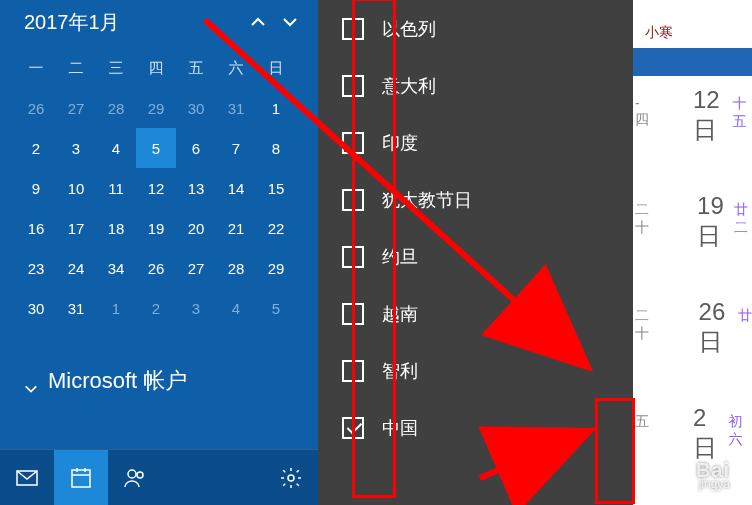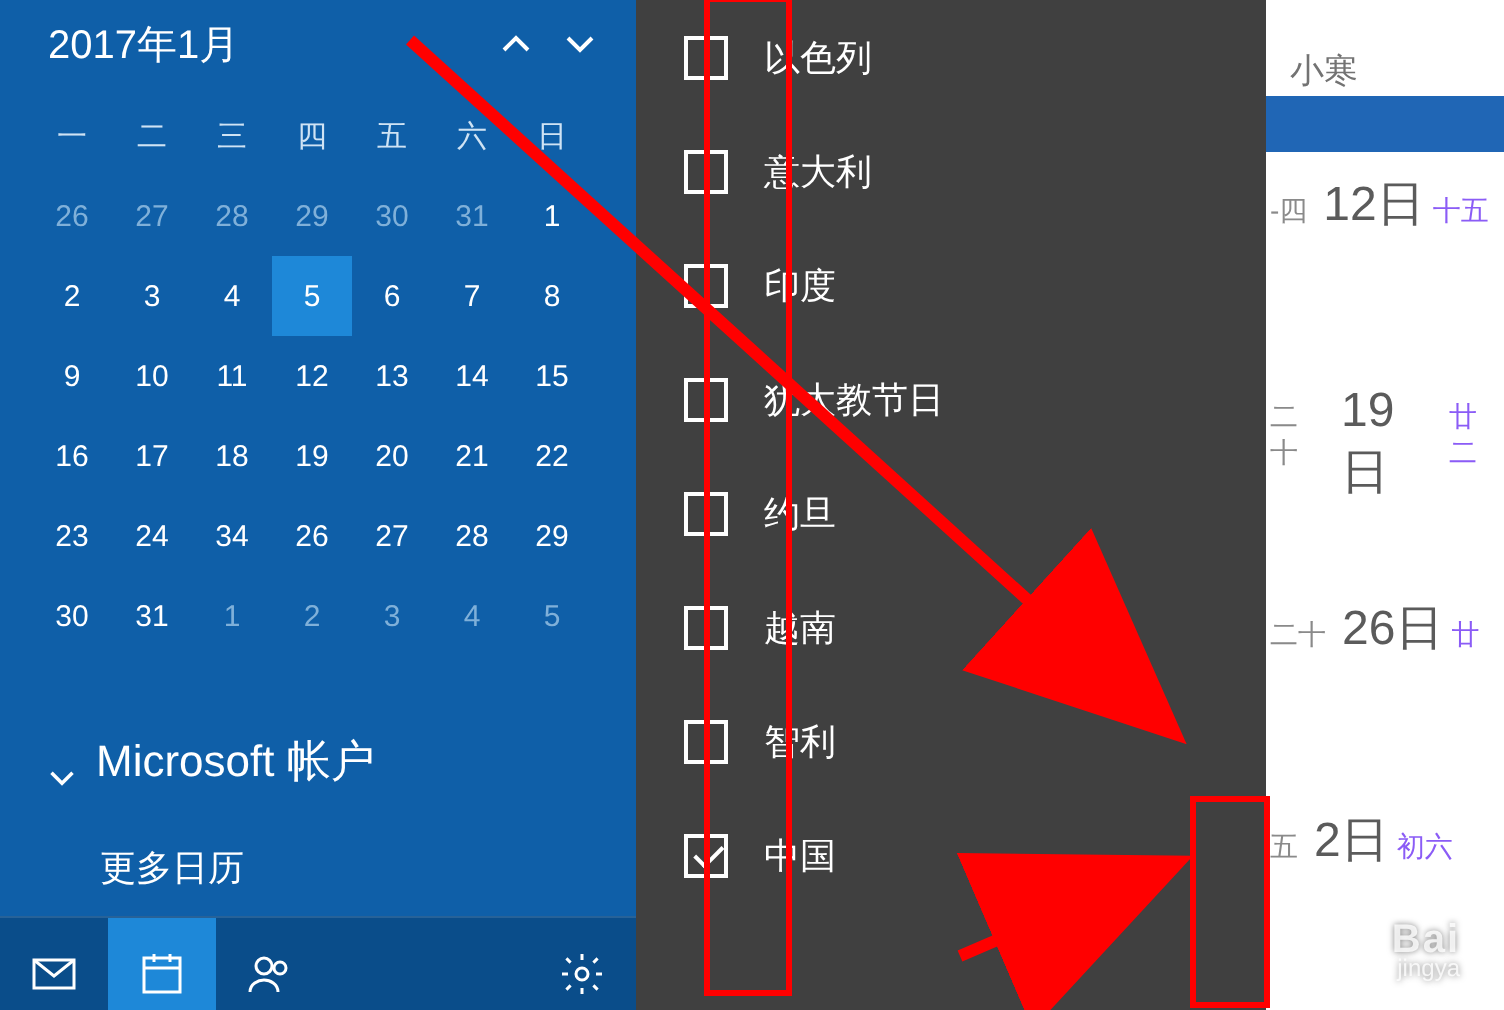--- a/index.html
+++ b/index.html
@@ -120,38 +120,38 @@
   .right-sliver {
     flex: 1;
     background: #fff;
     color: #333;
     position: relative;
     overflow: hidden;
   }
   .right-top-badge {
     position: absolute;
     top: 24px; left: 12px;
-    color: #737373;
-    font-size: 17px;
+    color: #7f1d1d;
+    font-size: 14px;
   }
   .right-blue-bar {
     position: absolute;
     top: 48px; left: 0; right: 0;
     height: 28px;
     background: #2066b5;
   }
   .right-date-row {
     position: absolute;
     left: 0; right: 0;
     display: flex; align-items: baseline;
     padding-left: 2px;
     color: #5b5b5b;
   }
   .right-date-row .lunar-pre { font-size: 14px; color: #8a8a8a; }
-  .right-date-row .num { font-size: 24px; padding: 0 4px 0 8px; }
+  .right-date-row .num { font-size: 24px; padding: 0 4px 0 8px; margin-left: 36px; }
   .right-date-row .lunar { font-size: 14px; color: #8b5cf6; } 
   .anno-box-checks {
     top: -2px; left: 352px; width: 44px; height: 500px;
     position: absolute; border: 3px solid #ff0000;
     pointer-events: none;
   }
   .anno-box-scroll {
     top: 398px; left: 595px; width: 40px; height: 106px;
     position: absolute; border: 3px solid #ff0000;
     pointer-events: none;
@@ -257,23 +257,20 @@
           </div>
         </div>
     </div>
 
     <div class="accounts">
       <div class="account-row">
         <svg viewBox="0 0 16 16">
             <path d="M2 5 L8 11 L14 5" stroke="#fff" stroke-width="2" fill="none"></path>
           </svg>
         <span>Microsoft 帐户</span>
-      </div>
-      <div class="more-row">
-        <span>更多日历</span>
       </div>
     </div>
 
     <div class="bottom-bar">
       <div class="bottom-btn">
         <svg viewBox="0 0 24 24">
             <rect x="2" y="5" width="20" height="14"></rect>
             <path d="M2 5 L12 13 L22 5"></path>
           </svg>
       </div>

